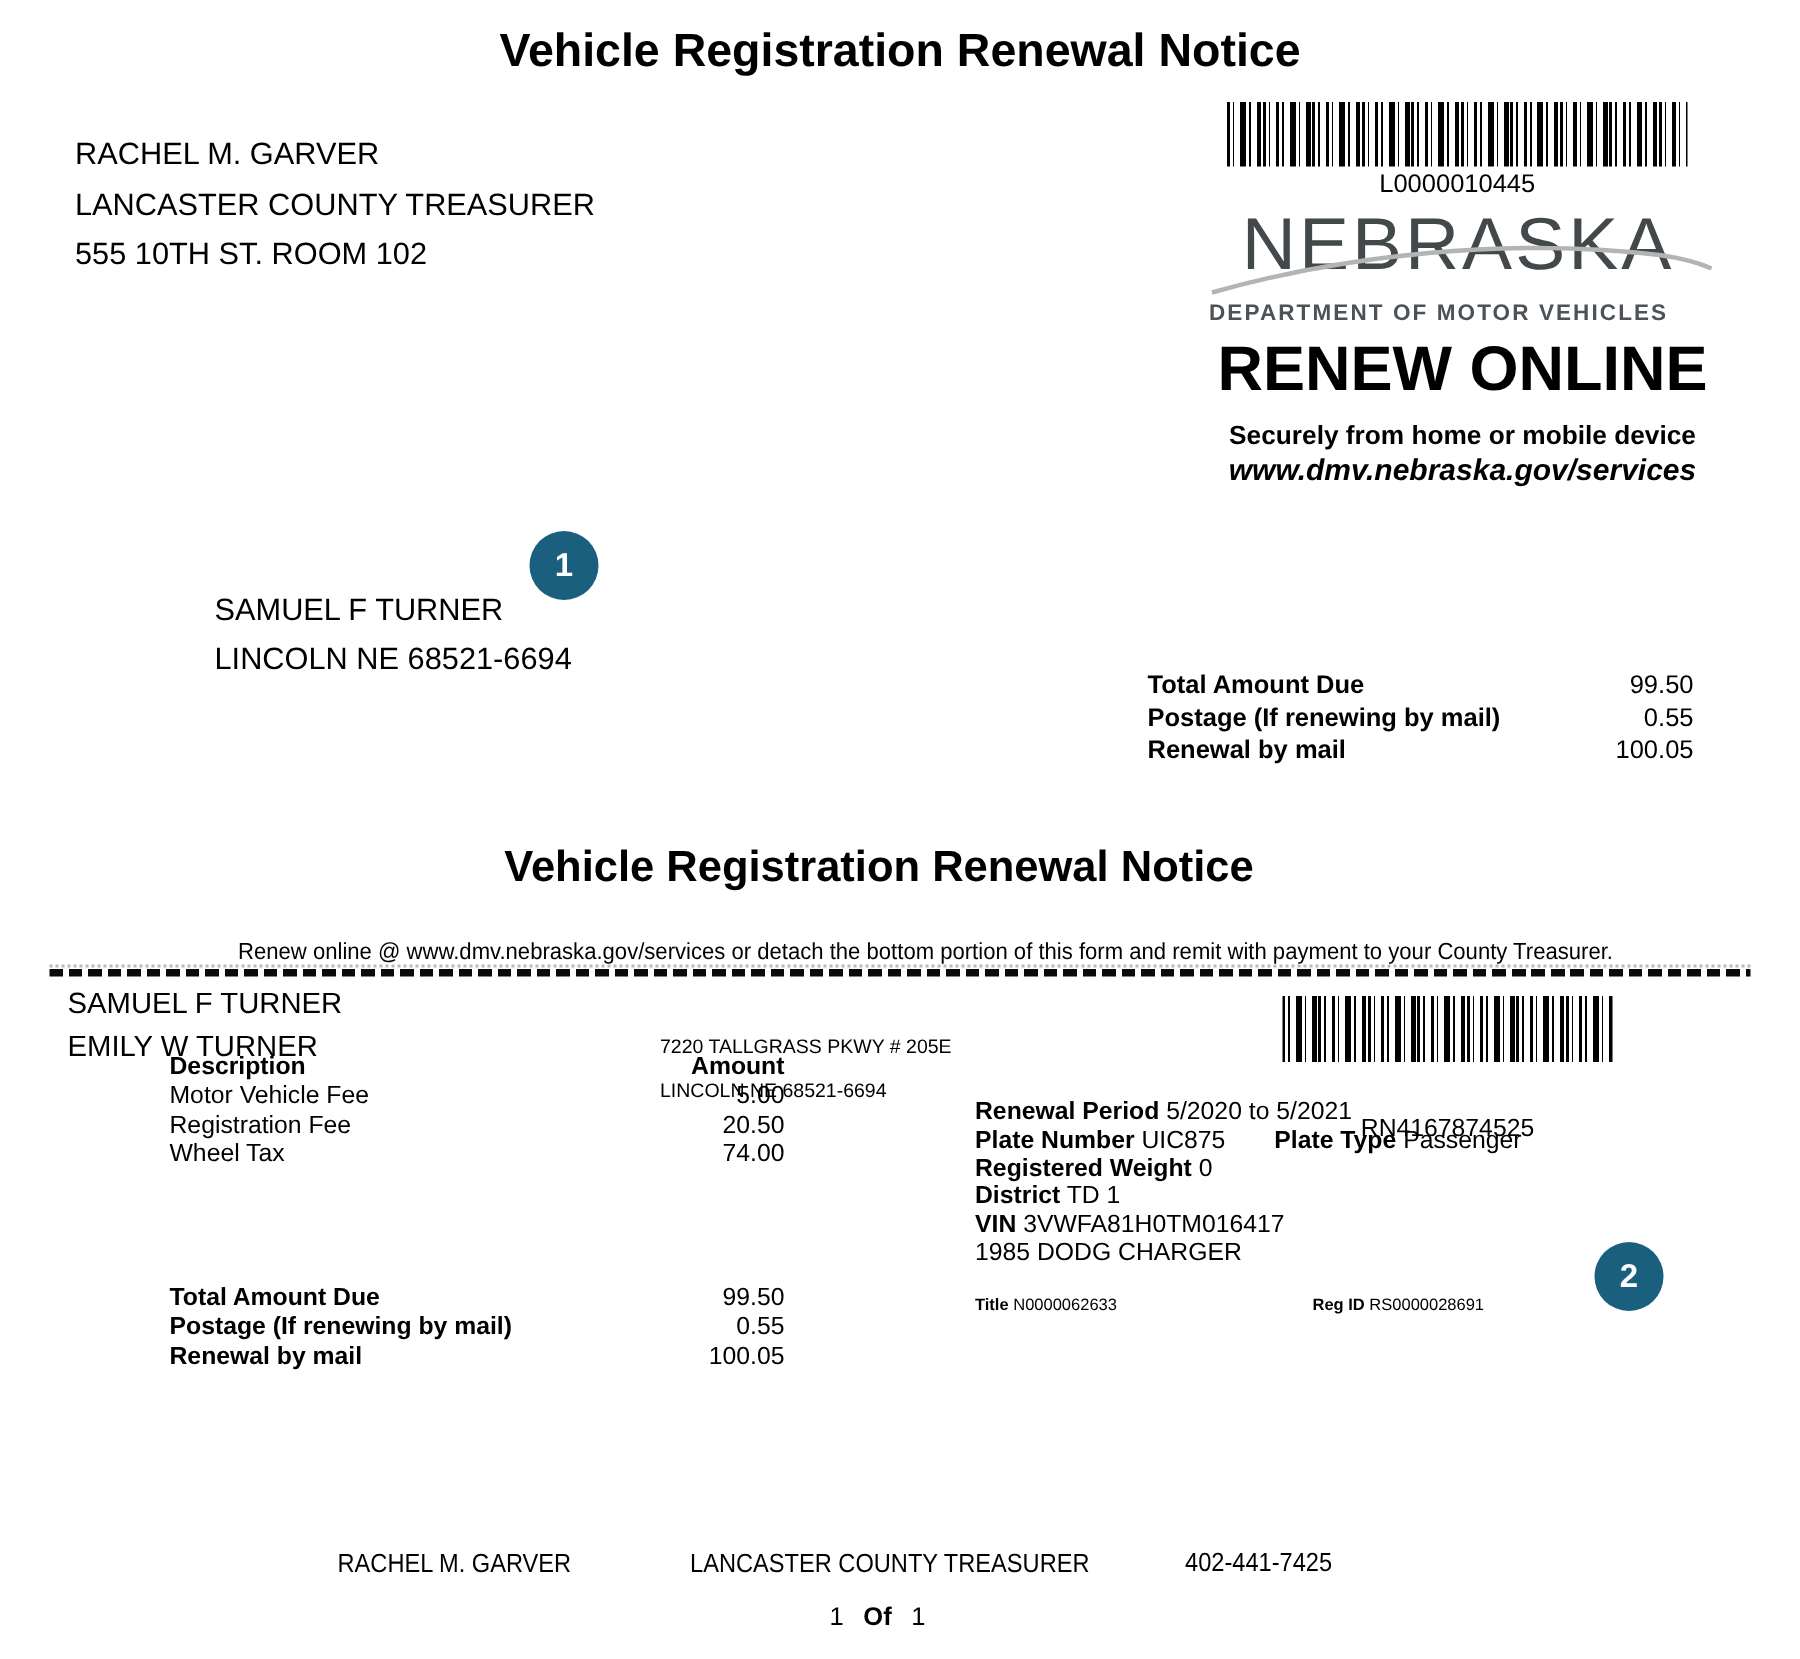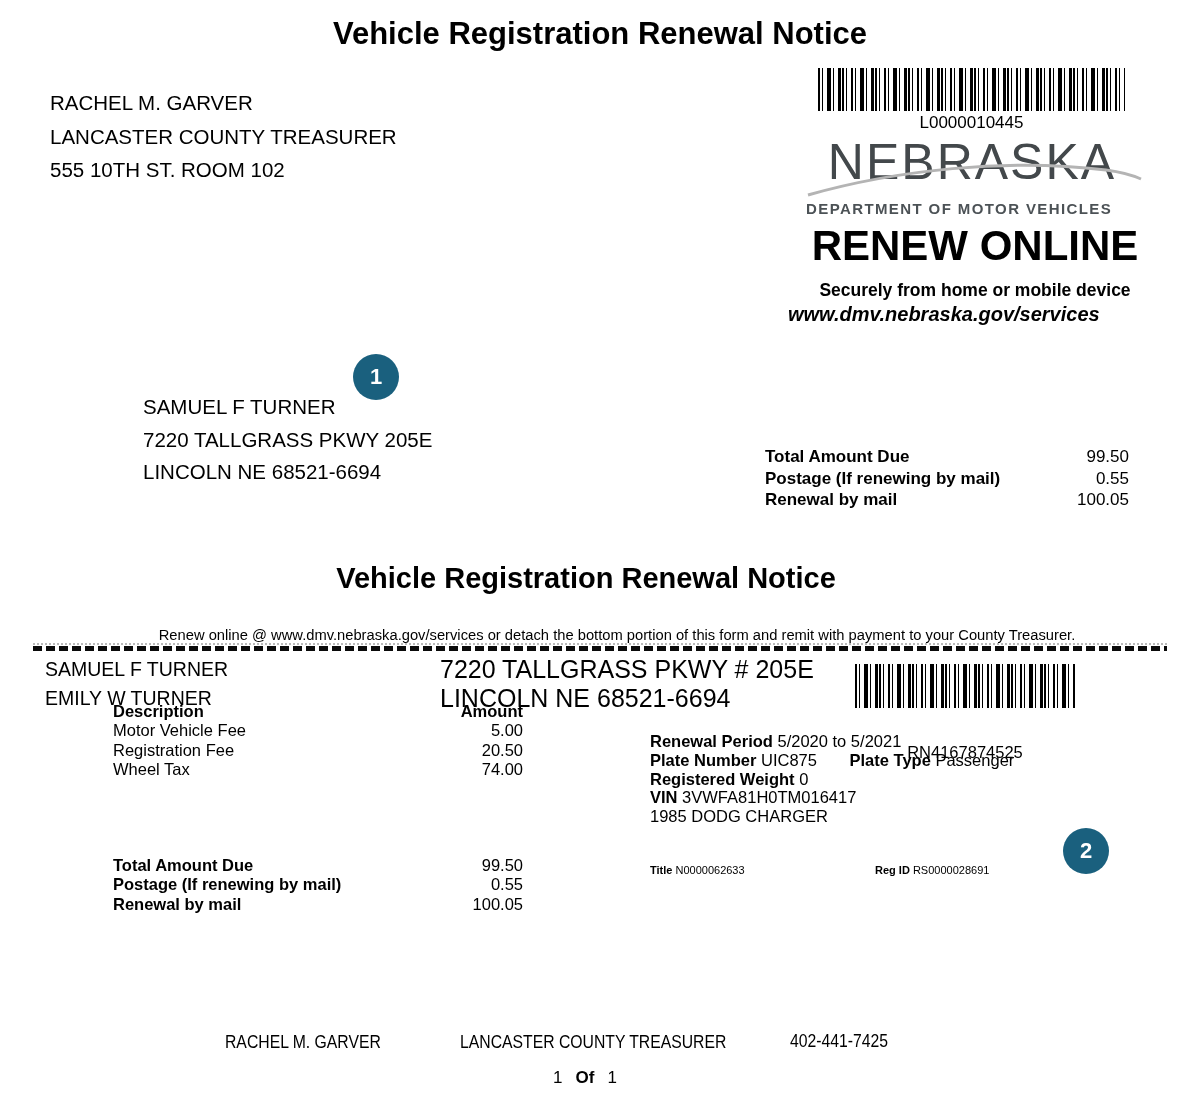--- a/index.html
+++ b/index.html
@@ -24,41 +24,41 @@
   .barcode2{left:855px;top:664px;width:220px;height:44px;}
   .barcode2-label{left:855px;top:743px;width:220px;text-align:center;font-size:16.5px;}
   
   .logo-text{left:814px;top:134px;width:316px;text-align:center;font-size:50px;
      letter-spacing:2px;color:#43484b;transform:scaleY(0.98);transform-origin:top center;white-space:nowrap;}
   .logo-swoosh{left:806px;top:138px;pointer-events:none;}
   .logo-sub{left:806px;top:200px;width:332px;font-weight:bold;font-size:15px;
      letter-spacing:1.4px;color:#4c5256;white-space:nowrap;}
   .renew-online{left:788px;top:222px;width:374px;text-align:center;font-size:42px;font-weight:bold;white-space:nowrap;}
   .renew-tagline{left:788px;top:280px;width:374px;text-align:center;font-size:17.5px;font-weight:bold;}
-  .renew-url{left:788px;top:303px;width:374px;font-size:20px;font-weight:bold;font-style:italic;}
+  .renew-url{left:788px;top:303px;width:374px;text-align:center;font-size:20px;font-weight:bold;font-style:italic;}
   
   .callout{width:46px;height:46px;border-radius:50%;color:#fff;font-weight:bold;font-size:22px;
      display:flex;align-items:center;justify-content:center;}
   .callout-1{left:353px;top:354px;}
   .callout-2{left:1063px;top:828px;}
   
   .recipient{left:143px;top:391px;font-size:20.5px;line-height:32.5px;}
   
   .summary-top{left:765px;top:446px;width:364px;font-size:17px;line-height:21.5px;}
   .summary-row{display:flex;justify-content:space-between;}
   .summary-row .lbl{font-weight:bold;}
   
   .detach-line{left:17px;top:626px;width:1200px;text-align:center;font-size:15.5px;
      transform:scaleX(0.95);transform-origin:center;white-space:nowrap;}
   .cut-dots{left:33px;top:643px;width:1134px;border-top:2px dotted #b9b9b9;}
   .dash-line{left:33px;top:646px;width:1134px;height:5px;
      background:repeating-linear-gradient(90deg,#0a0a0a 0 9px,transparent 9px 13px);}
   
   .stub-owners{left:45px;top:655px;font-size:19.5px;line-height:28.5px;}
-  .stub-address{left:440px;top:655px;font-size:25px;line-height:28.5px;}
+  .stub-address{left:440px;top:684px;font-size:13px;line-height:28.5px;}
   .fee-table{left:113px;top:702px;width:410px;font-size:16.5px;line-height:19.3px;}
   .fee-row{display:flex;justify-content:space-between;}
   .fee-head{font-weight:bold;}
   .totals-bottom{left:113px;top:856px;width:410px;font-size:16.5px;line-height:19.3px;}
   .totals-bottom .lbl{font-weight:bold;}
   .vehicle-info{left:650px;top:732px;font-size:16.5px;line-height:18.8px;white-space:nowrap;}
   .vehicle-info b{font-weight:bold;}
   .plate-type-group{margin-left:28px;}
   .title-reg{left:650px;top:864px;width:470px;font-size:11px;white-space:nowrap;}
   .reg-group{position:absolute;left:225px;top:0;}
@@ -92,21 +92,20 @@
   <div class="abs logo-sub">DEPARTMENT OF MOTOR VEHICLES</div>
 
   <div class="abs renew-tagline">Securely from home or mobile device</div>
   <div class="abs renew-online">RENEW ONLINE</div>
   <div class="abs renew-url">www.dmv.nebraska.gov/services</div>
 
   <div class="abs callout callout-1" style="background: rgb(26, 96, 126);">1</div>
 
   <div class="abs recipient">
     <div>SAMUEL F TURNER</div>
-    <div>7220 TALLGRASS PKWY  205E</div>
     <div>LINCOLN NE  68521-6694</div>
   </div>
 
   <div class="abs summary-top">
     <div class="summary-row">
       <span class="lbl">Total Amount Due</span>
       <span class="val">99.50</span>
     </div>
     <div class="summary-row">
       <span class="lbl">Postage (If renewing by mail)</span>
@@ -161,20 +160,24 @@
     </div>
     <div>
       <b>Plate Number</b>
       <span>UIC875</span>
       <b class="plate-type-group">Plate Type</b>
       <span>Passenger</span>
     </div>
     <div>
       <b>Registered Weight</b>
       <span>0</span>
+    </div>
+    <div>
+      <b>District</b>
+      <span>TD 1</span>
     </div>
     <div>
       <b>VIN</b>
       <span>3VWFA81H0TM016417</span>
     </div>
     <div>1985 DODG CHARGER</div>
   </div>
 
   <div class="abs title-reg">
     <b>Title</b>

